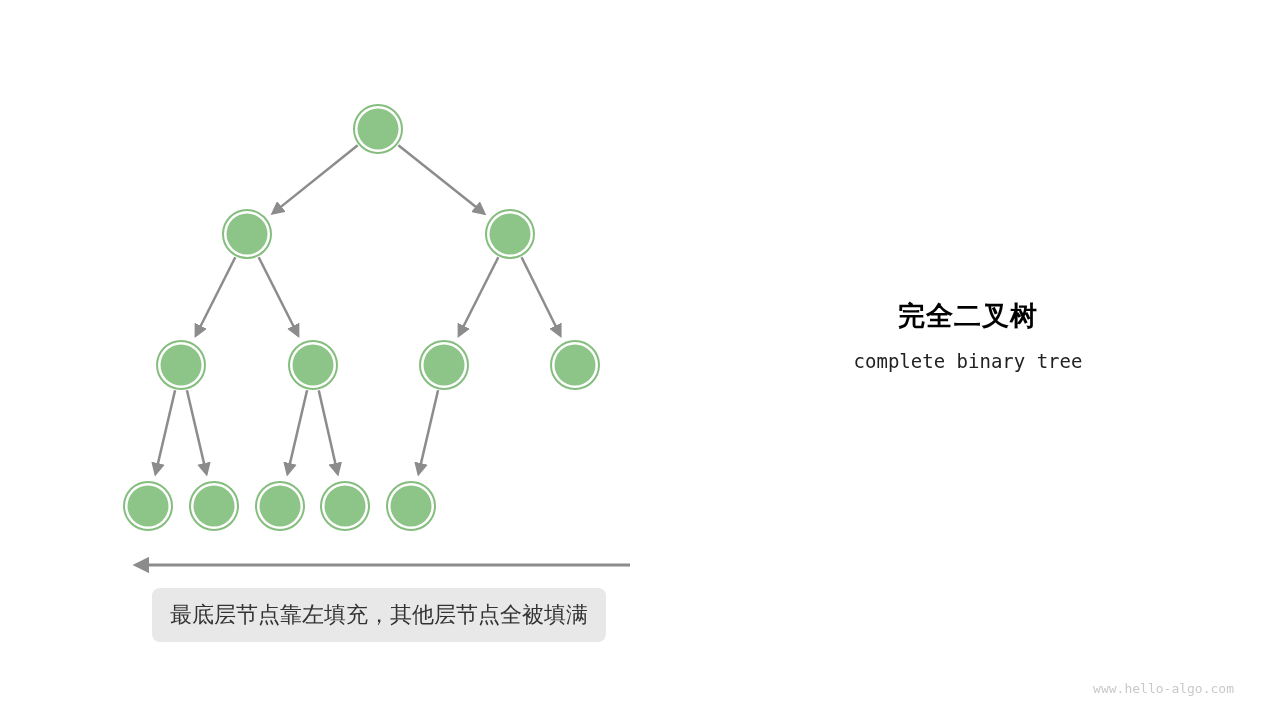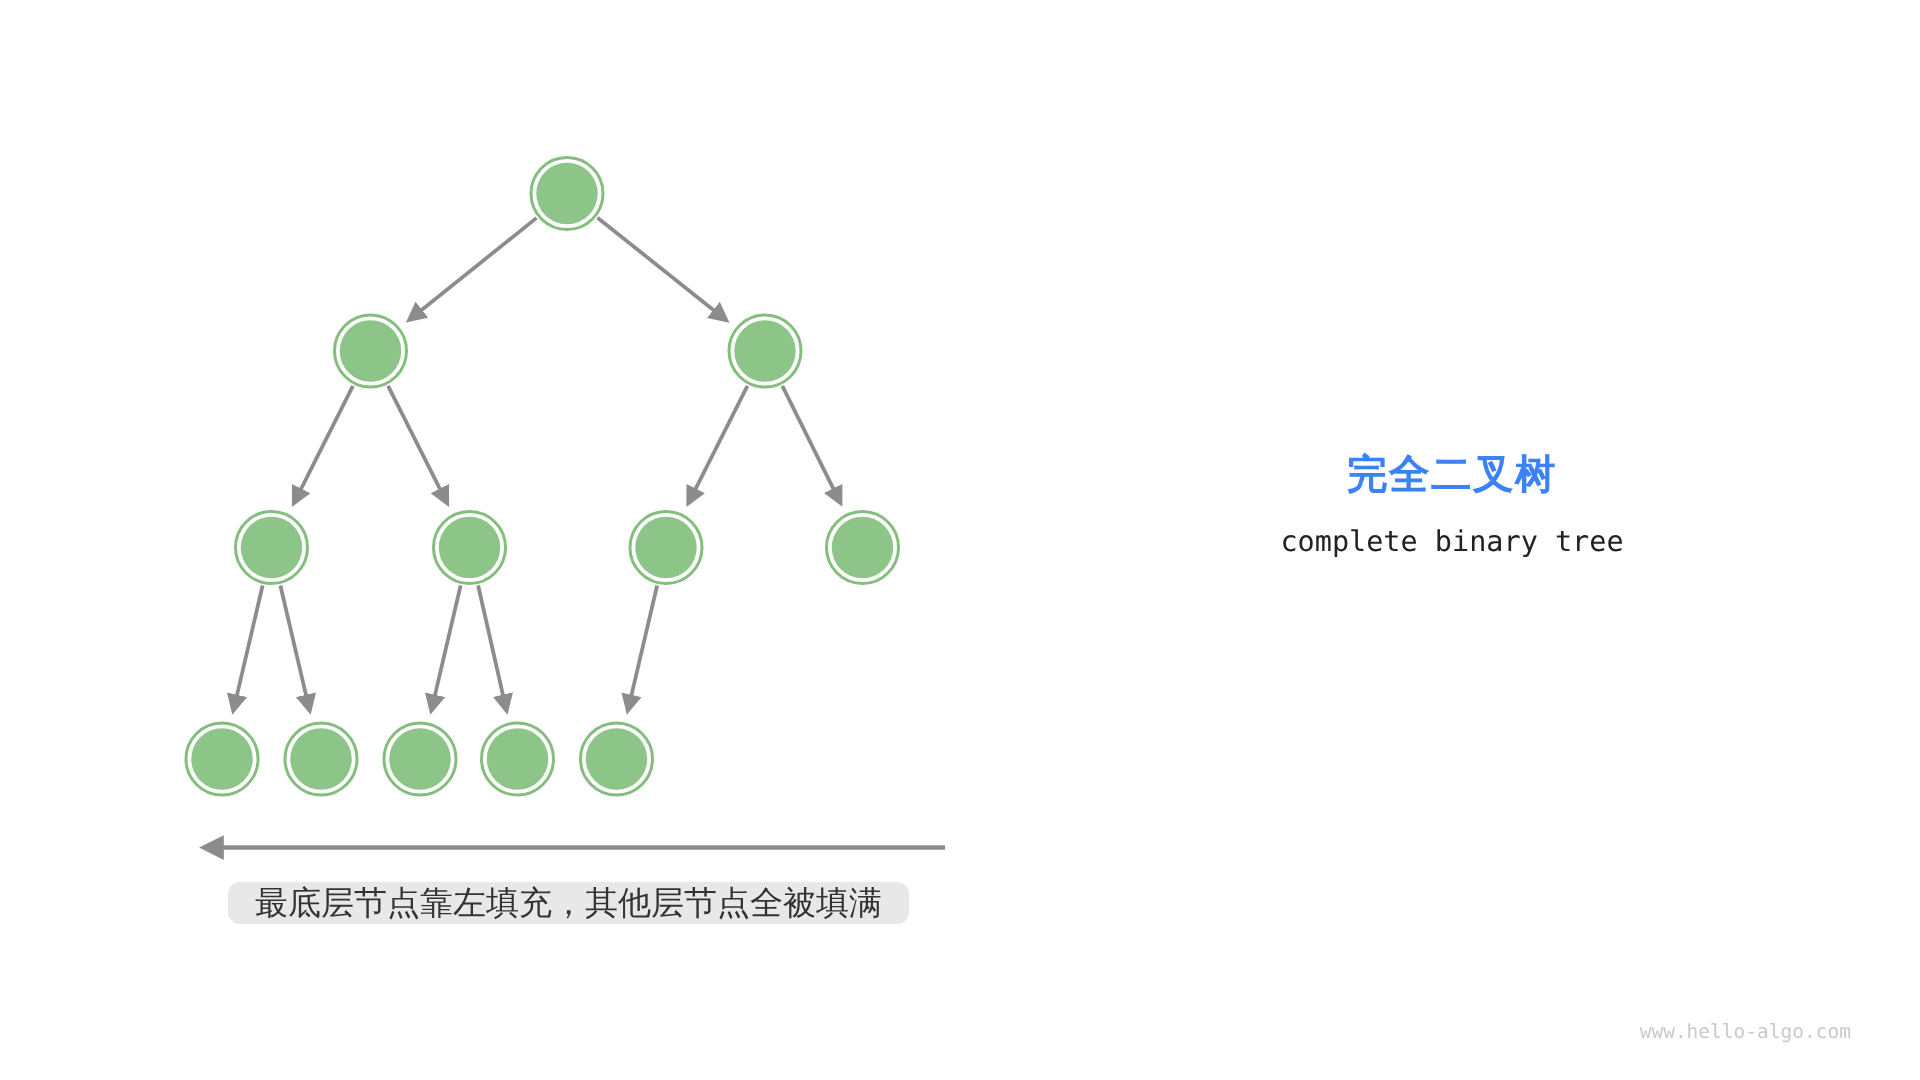--- a/index.html
+++ b/index.html
@@ -22,21 +22,21 @@
   }
   .caption {
     position: absolute;
     left: 379px;
     top: 588px;
     transform: translateX(-50%);
     background: #e8e8e8;
     color: #333333;
     font-size: 22px;
     line-height: 28px;
-    padding: 0 18px;
+    padding: 13px 18px;
     border-radius: 8px;
     white-space: nowrap;
   }
   .legend {
     position: absolute;
     left: 968px;
     top: 298px;
     transform: translateX(-50%);
     text-align: center;
     white-space: nowrap;
@@ -134,19 +134,19 @@
         <circle cx="411" cy="506" r="20.5" fill="#8dc487"></circle>
       </g>
       <line x1="630" y1="565" x2="136" y2="565" stroke="#8c8c8c" stroke-width="3" marker-end="url(#arrowhead)"></line>
     </svg>
 
   <div class="caption" style="background: rgb(232, 232, 232); color: rgb(51, 51, 51);">
     <span>最底层节点靠左填充，其他层节点全被填满</span>
   </div>
 
   <div class="legend">
-    <div class="legend-title" style="color: #3b82f6;">完全二叉树</div>
+    <div class="legend-title" style="color: #000000;">完全二叉树</div>
     <div class="legend-subtitle">complete binary tree</div>
   </div>
 
   <div class="watermark">www.hello-algo.com</div>
 
 </div>
 
 </body></html>

